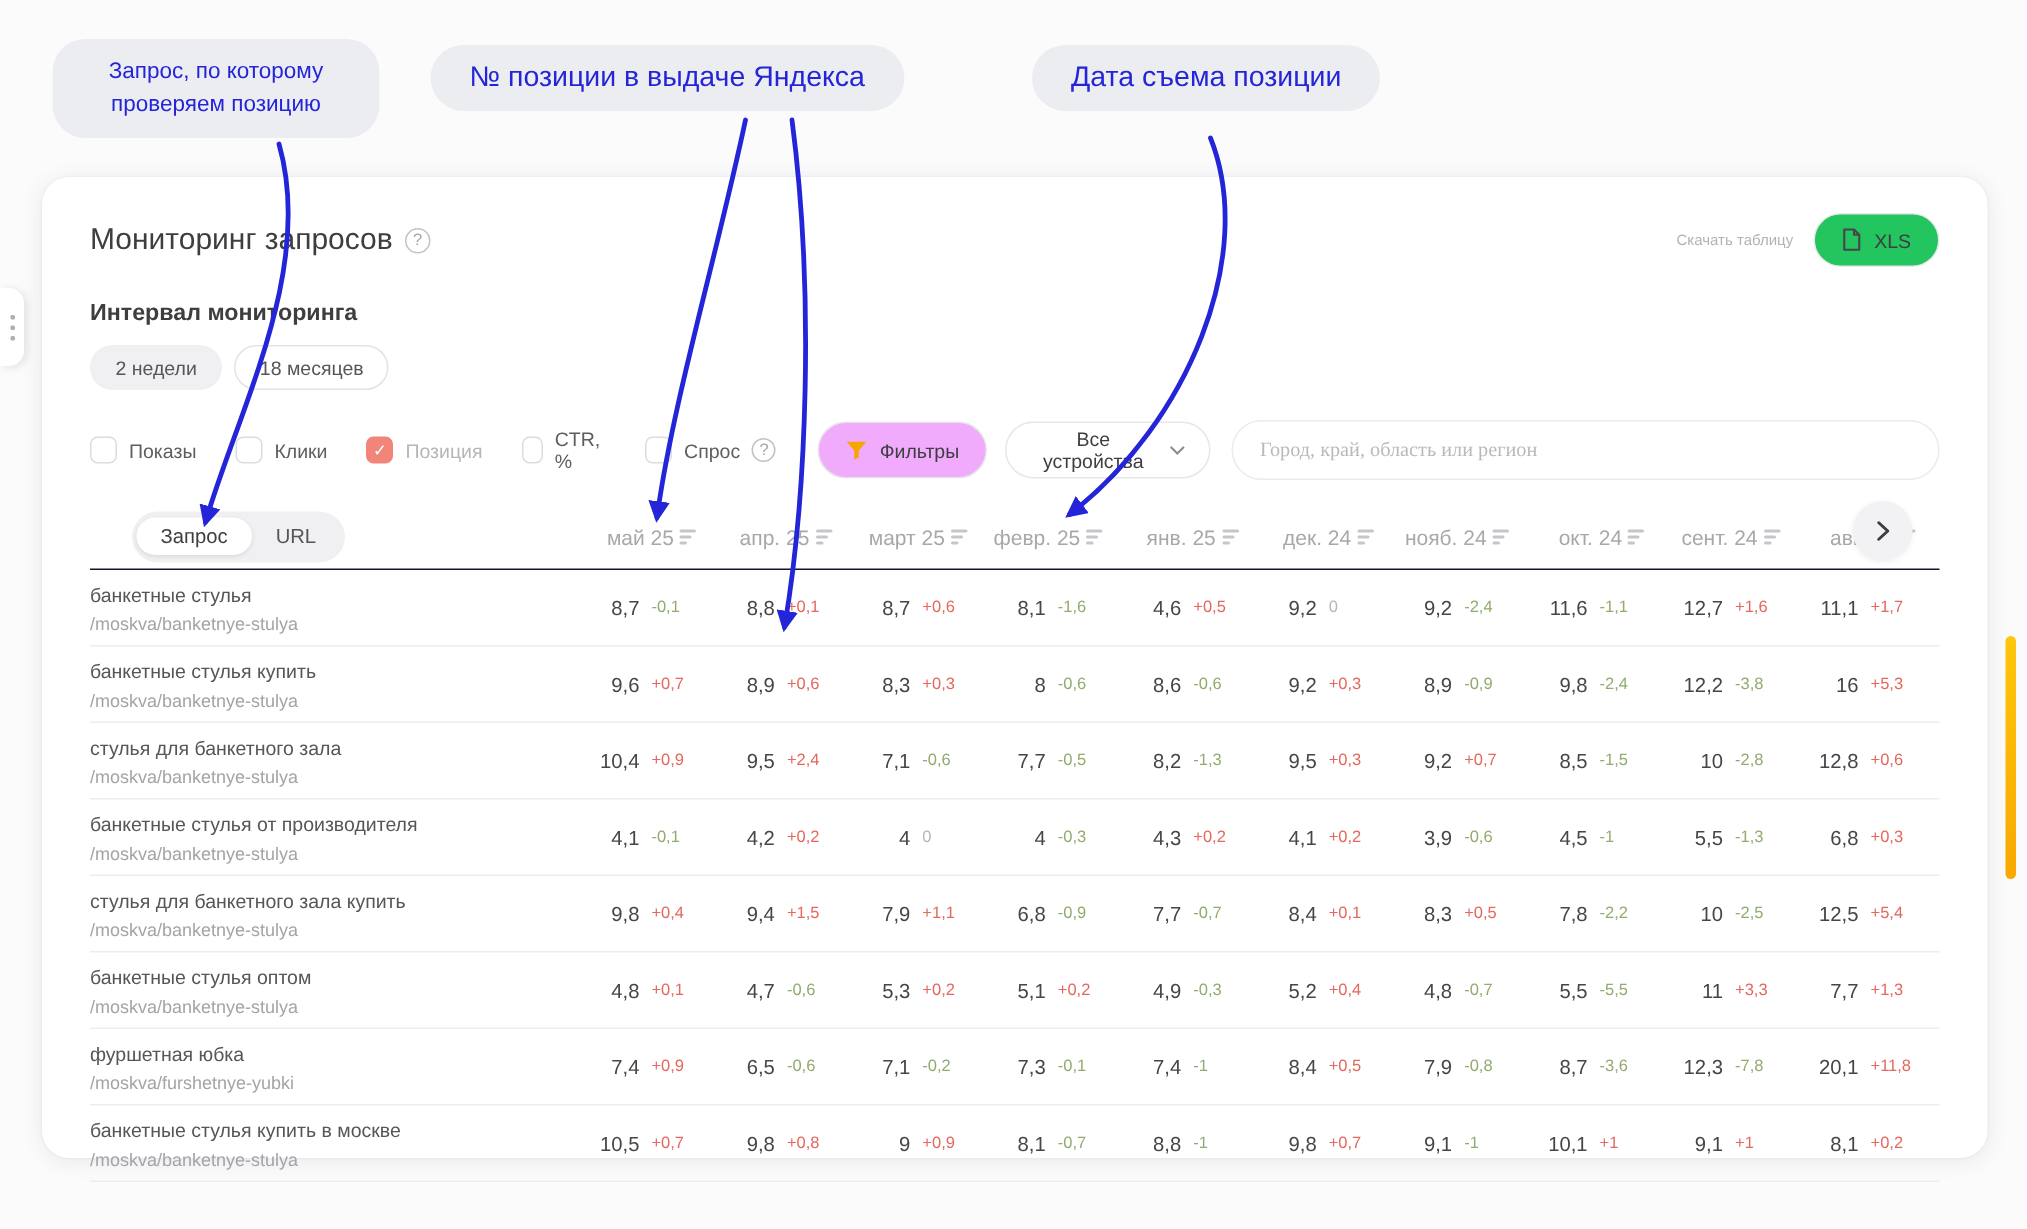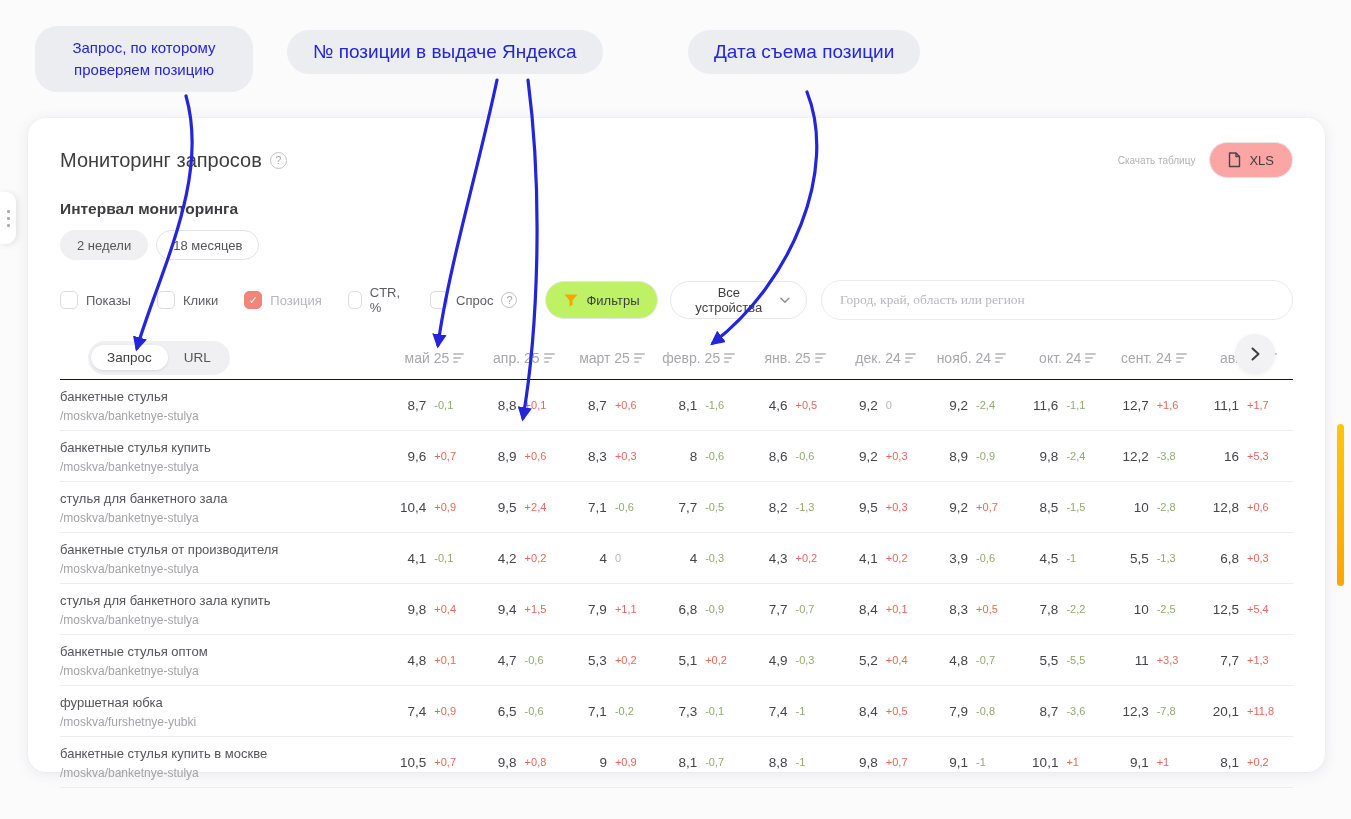--- a/index.html
+++ b/index.html
@@ -39,21 +39,21 @@
   .title-row { display:flex; align-items:center; }
   .page-title { font-size:20px; color:#3e3e40; }
   .help-circle {
     width:17px; height:17px; border:1px solid #c2c2c6; border-radius:50%;
     color:#a7a7ab; font-size:11px; display:inline-flex; align-items:center; justify-content:center;
     margin-left:8px;
   }
   .title-spacer { flex:1; }
   .download-label { font-size:10px; color:#b3b3b7; margin-right:14px; }
   .xls-btn {
-    height:36px; border:1px solid #e7e7ea; background:#fca5a5; border-radius:18px;
+    height:36px; border:1px solid #e7e7ea; background:#22c55e; border-radius:18px;
     display:inline-flex; align-items:center; gap:8px; padding:0 18px;
     font-size:13px; color:#3e3e40; cursor:pointer;
   }
   .section-label { margin-top:22px; font-size:15.5px; color:#3e3e40; font-weight:700;}
   .pills-row { margin-top:12px; display:flex; gap:8px; }
   .pill {
     height:30px; border-radius:16px; padding:0 16px; font-size:13px; color:#55555a;
     display:inline-flex; align-items:center; cursor:pointer;
   }
   .pill.gray { background:#f0f0f3; border:1px solid #f0f0f3; }
@@ -64,21 +64,21 @@
   .cbx {
     width:18px; height:18px; border:1px solid #dcdce0; border-radius:5px; background:#fff;
     display:inline-flex; align-items:center; justify-content:center;
     color:#fff; font-size:11px;
   }
   .cbx.checked { background:#f2857a; border-color:#f2857a; }
   .metric .lbl { font-size:13px; color:#5d5d62; }
   .metric .lbl.dim { color:#b6b6ba; }
   .metric .help-circle { margin-left:0; width:16px; height:16px;}
   .filters-btn {
-    height:38px; border:1px solid #e7e7ea; border-radius:19px; background:#bef264;
+    height:38px; border:1px solid #e7e7ea; border-radius:19px; background:#f0abfc;
     display:inline-flex; align-items:center; gap:8px; padding:0 18px; font-size:13px;
     color:#3e3e40; margin-left:2px; cursor:pointer;
   }
   .devices-btn {
     height:38px; border:1px solid #e7e7ea; border-radius:19px; background:#fff;
     display:inline-flex; align-items:center; gap:10px; padding:0 16px; font-size:13px;
     color:#3e3e40; margin-left:12px; cursor:pointer;
   }
   .region-input {
     height:40px; flex:0 0 472px; margin-left:14px; border:1px solid #ebebee; border-radius:20px;

